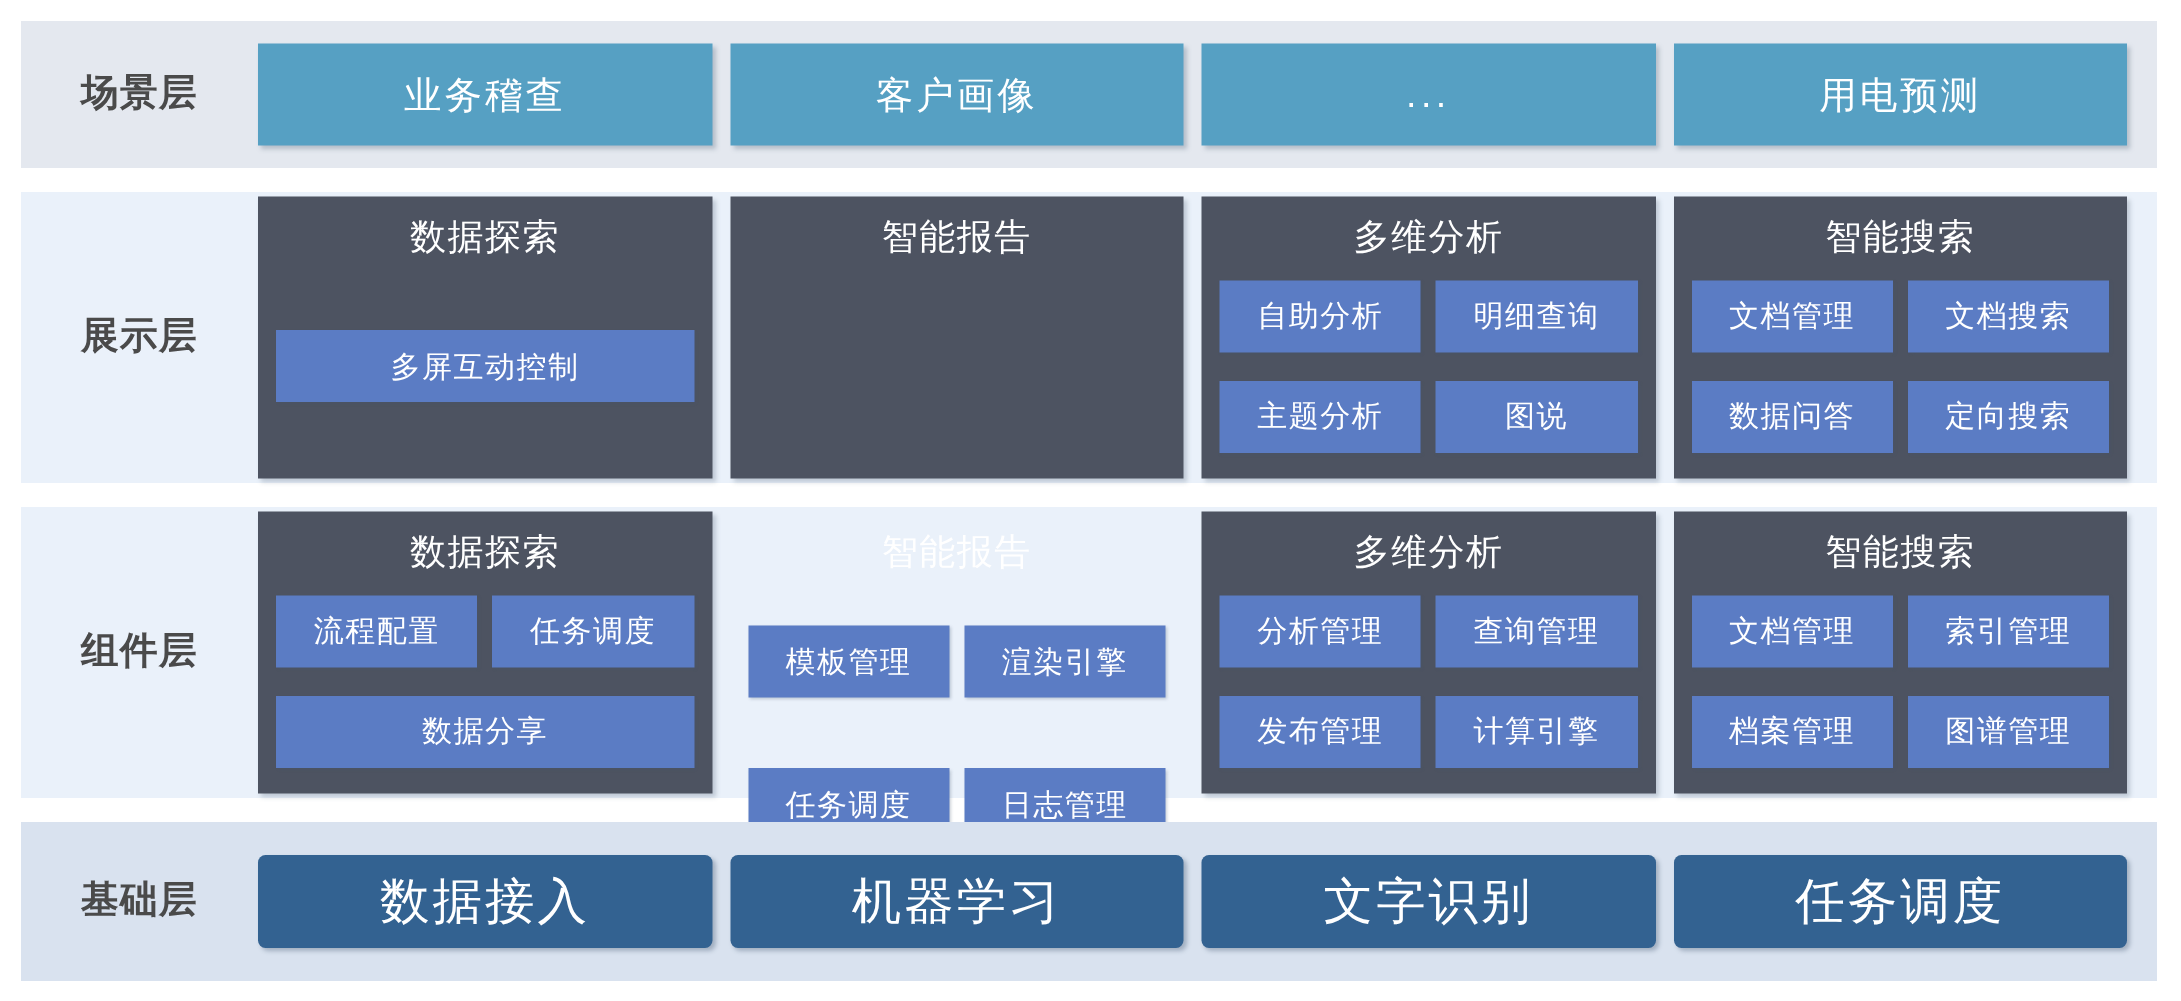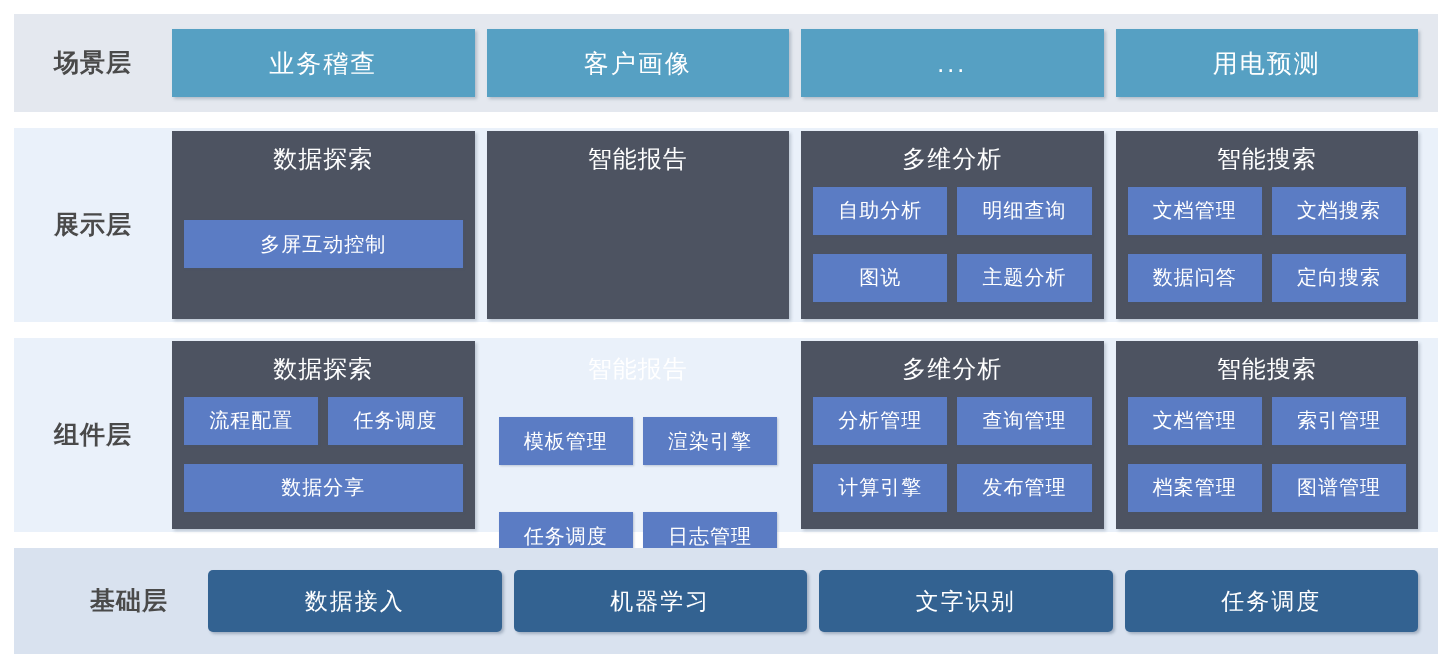--- a/index.html
+++ b/index.html
@@ -27,21 +27,21 @@
     position: absolute;
     left: 14px;
     width: 1424px;
     box-sizing: border-box;
     display: flex;
     align-items: center;
   }
   .row-scene      { top: 14px;  height: 98px;  background: #e4e8ef; }
   .row-display    { top: 128px; height: 194px; background: #eaf1fa; }
   .row-component  { top: 338px; height: 194px; background: #eaf1fa; }
-  .row-foundation { top: 548px; height: 106px; background: #d9e2ef; padding-left: 36px; }
+  .row-foundation { top: 548px; height: 106px; background: #d9e2ef; }
 
   .row-label {
     width: 158px;
     flex: 0 0 158px;
     text-align: center;
     font-size: 25px;
     font-weight: bold;
     color: #4a4a4a;
     letter-spacing: 1px;
     line-height: 1.1;
@@ -82,21 +82,21 @@
     font-size: 25px;
     letter-spacing: 3px;
   }
 
   
   .found-tile {
     width: 100%;
     height: 62px;
     background: #336291;
     color: #ffffff;
-    font-size: 23px;
+    font-size: 33px;
     display: flex;
     align-items: center;
     justify-content: center;
     border-radius: 5px;
     box-shadow: 2px 2px 3px rgba(80, 100, 125, 0.4);
     letter-spacing: 2px;
   }
 
   
   .card {
@@ -197,22 +197,22 @@
 
       <div class="col">
         <div class="card">
           <div class="card-title">多维分析</div>
           <div class="card-body">
             <div class="tile-row">
               <div class="tile">自助分析</div>
               <div class="tile">明细查询</div>
             </div>
             <div class="tile-row">
+              <div class="tile">主题分析</div>
               <div class="tile">图说</div>
-              <div class="tile">主题分析</div>
             </div>
           </div>
         </div>
       </div>
 
       <div class="col">
         <div class="card">
           <div class="card-title">智能搜索</div>
           <div class="card-body">
             <div class="tile-row">
@@ -267,22 +267,22 @@
 
       <div class="col">
         <div class="card">
           <div class="card-title">多维分析</div>
           <div class="card-body">
             <div class="tile-row">
               <div class="tile">分析管理</div>
               <div class="tile">查询管理</div>
             </div>
             <div class="tile-row">
+              <div class="tile">发布管理</div>
               <div class="tile">计算引擎</div>
-              <div class="tile">发布管理</div>
             </div>
           </div>
         </div>
       </div>
 
       <div class="col">
         <div class="card">
           <div class="card-title">智能搜索</div>
           <div class="card-body">
             <div class="tile-row">

